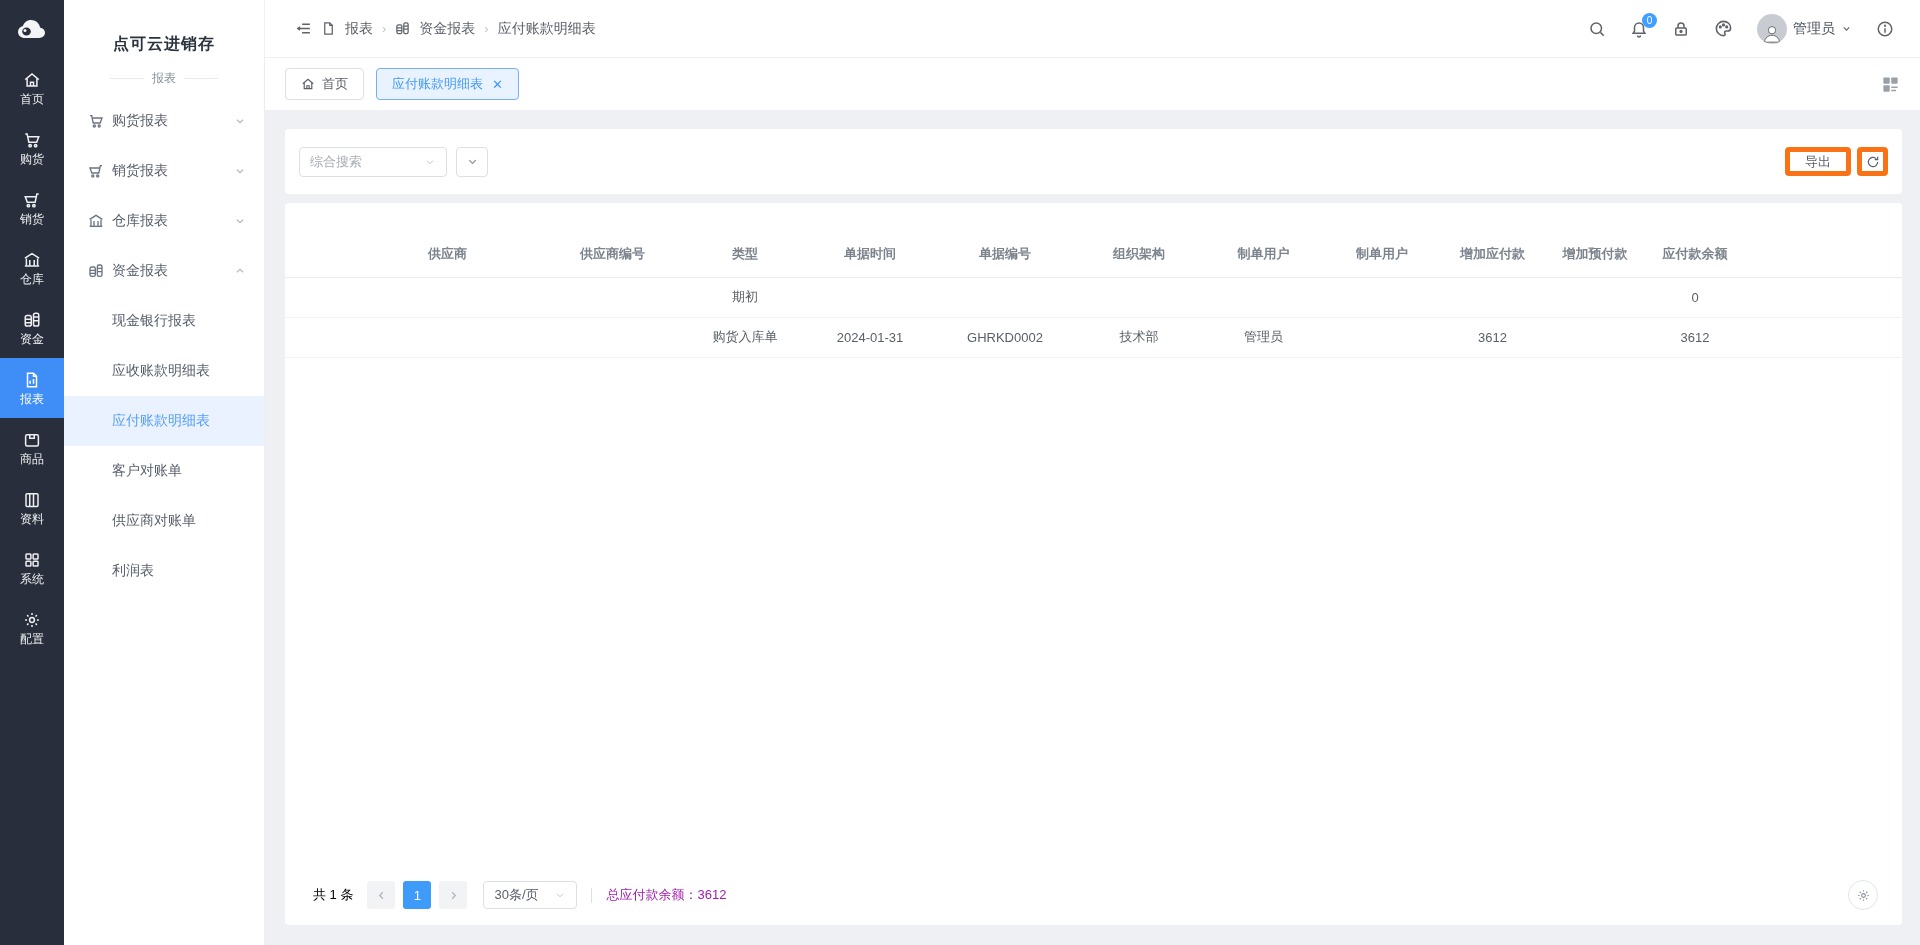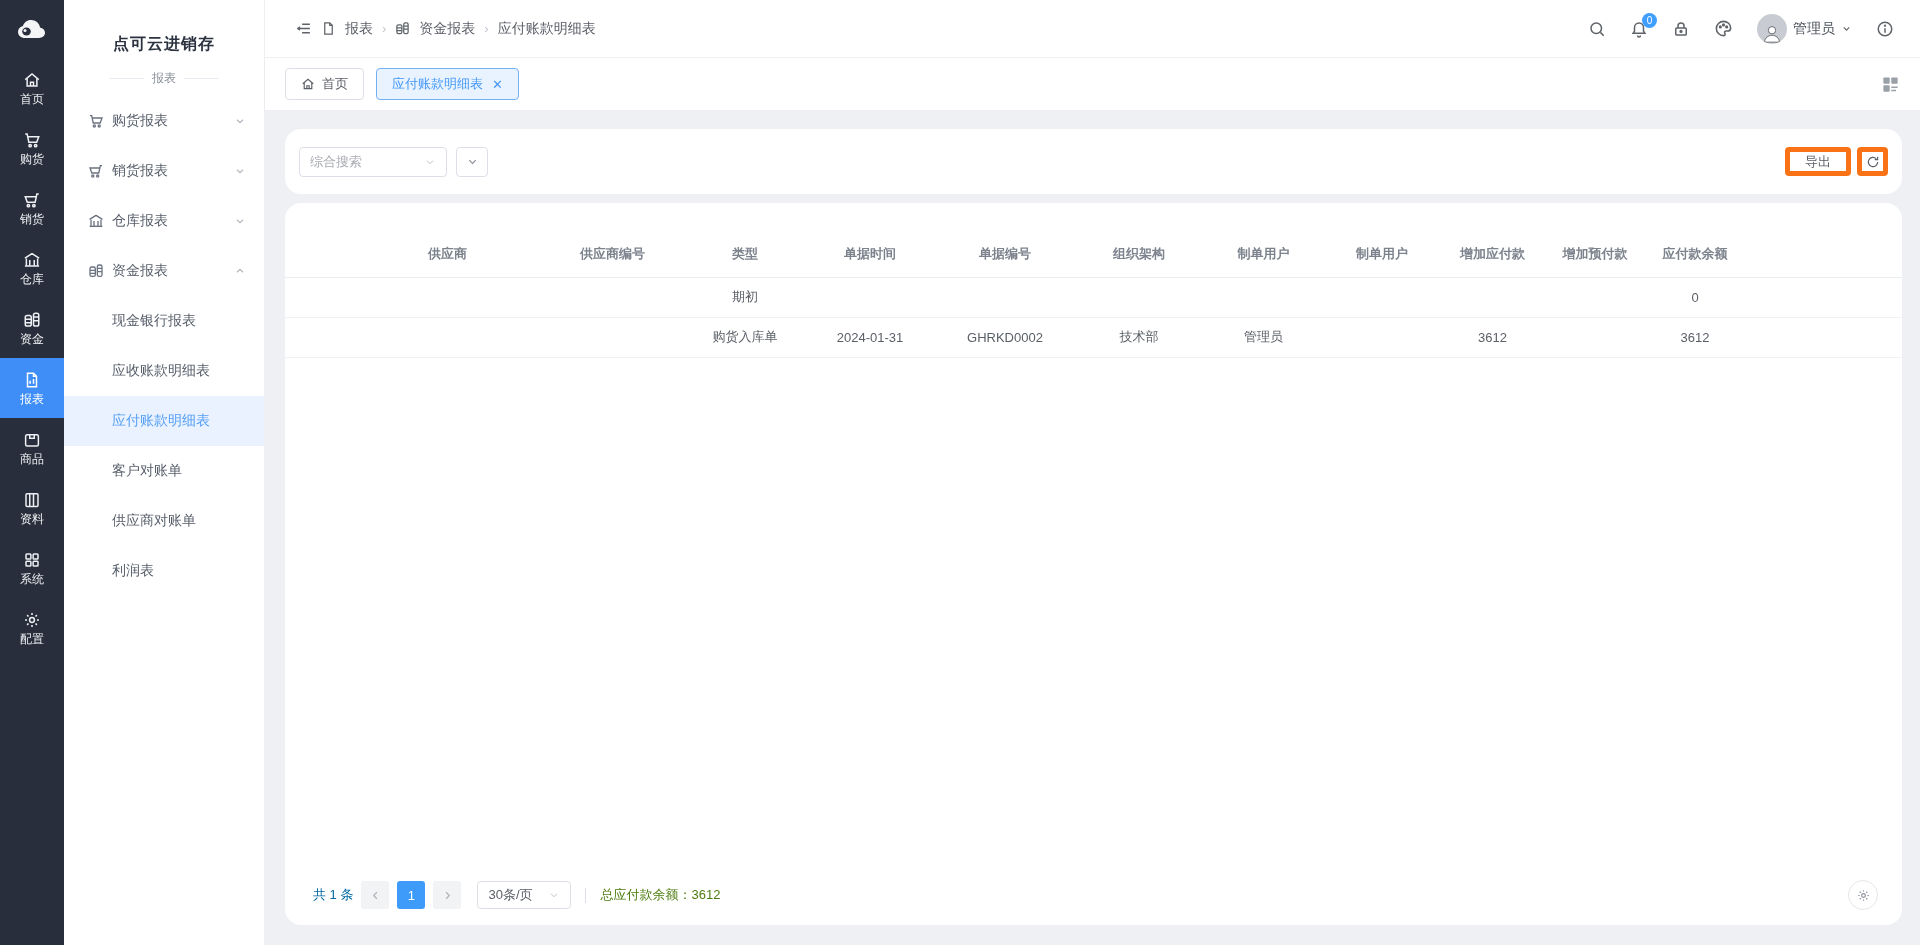--- a/index.html
+++ b/index.html
@@ -42,43 +42,43 @@
   .avatar { width:30px; height:30px; border-radius:50%; background:#c8ccd2; display:flex; align-items:flex-end; justify-content:center; overflow:hidden; }
 
   .tabbar { height:52px; background:#fff; display:flex; align-items:center; padding:0 20px; box-shadow:0 2px 3px rgba(0,0,0,0.04); }
   .tab { height:32px; display:flex; align-items:center; gap:7px; padding:0 15px; border:1px solid #dcdfe6; border-radius:4px; background:#fff; color:#5a5e66; font-size:13px; margin-right:12px; cursor:pointer; }
   .tab svg { stroke:#5a5e66; }
   .tab.active { background:#e9f3ff; border-color:#74b0f6; color:#4598f7; }
   .tab .x { color:#4598f7; font-size:13px; margin-left:2px; }
   .tab-tools { margin-left:auto; cursor:pointer; }
 
   .content { flex:1; background:#eef0f4; padding:19px 18px 20px 20px; display:flex; flex-direction:column; min-height:0; }
-  .card { background:#fff; border-radius:16px; }
+  .card { background:#fff; border-radius:4px; }
   .toolbar { height:65px; display:flex; align-items:center; padding:0 14px; margin-bottom:9px; flex-shrink:0; }
   .sel { height:30px; border:1px solid #dcdfe6; border-radius:4px; display:flex; align-items:center; padding:0 10px; color:#a8abb2; font-size:13px; background:#fff; cursor:pointer; }
   .sel .cv { margin-left:auto; }
   .sel-search { width:148px; }
   .drop-btn { width:32px; height:30px; border:1px solid #dcdfe6; border-radius:4px; margin-left:9px; display:flex; align-items:center; justify-content:center; cursor:pointer; background:#fff; }
   .toolbar-right { margin-left:auto; display:flex; align-items:center; gap:6px; }
   .btn { height:29px; padding:0 15px; border:5px solid #f97316; border-radius:4px; background:#fff; color:#5a5e66; font-size:13px; display:flex; align-items:center; justify-content:center; cursor:pointer; }
   .btn-ico { width:31px; padding:0; }
 
   .tablecard { flex:1; display:flex; flex-direction:column; padding:28px 0 0 0; min-height:0; }
   table { border-collapse:collapse; width:100%; table-layout:fixed; }
   th { height:46px; font-size:13px; font-weight:bold; color:#7d838d; text-align:center; border-bottom:1px solid #e9ecf0; padding:0 4px; }
   td { height:40px; font-size:13px; color:#5a5f66; text-align:center; border-bottom:1px solid #f0f2f5; padding:0 4px; overflow:hidden; white-space:nowrap; }
   .expander { display:inline-flex; cursor:pointer; }
 
   .tfoot { margin-top:auto; height:60px; display:flex; align-items:center; padding:0 24px 0 28px; flex-shrink:0; }
-  .tfoot .total { font-size:13px; color:#0369a1; margin-right:8px; }
+  .tfoot .total { font-size:13px; color:#000000; margin-right:14px; }
   .pg { width:28px; height:28px; border-radius:3px; background:#f2f3f5; color:#aeb3bb; display:flex; align-items:center; justify-content:center; margin-right:8px; cursor:pointer; font-size:13px; }
   .pg.cur { background:#3f9bfa; color:#fff; }
   .sel-pp { width:94px; height:28px; margin-left:8px; color:#5a5e66; }
   .vdiv { width:1px; height:15px; background:#dcdfe6; margin:0 14px 0 14px; }
-  .summary { font-size:13px; color:#4d7c0f; }
+  .summary { font-size:13px; color:#a21caf; }
   .gear-circ { margin-left:auto; width:30px; height:30px; border:1px solid #e3e6ea; border-radius:50%; display:flex; align-items:center; justify-content:center; cursor:pointer; }
 </style>
 </head>
 <body>
 
 <aside class="rail">
   <div class="rail-logo">
     <svg width="30" height="22" viewBox="0 0 30 22">
         <path fill="#f4f5f7" d="M8 20c-4 0-7-2.6-7-6 0-3 2.2-5.3 5-5.9C6.8 4.6 10 2 14 2c4.6 0 8.4 3.2 9 7.4 2.9.5 5 2.7 5 5.4 0 3-2.6 5.2-6 5.2H8z"></path>
         <ellipse cx="9.5" cy="13.5" rx="4.3" ry="4" fill="#282e3b"></ellipse>

